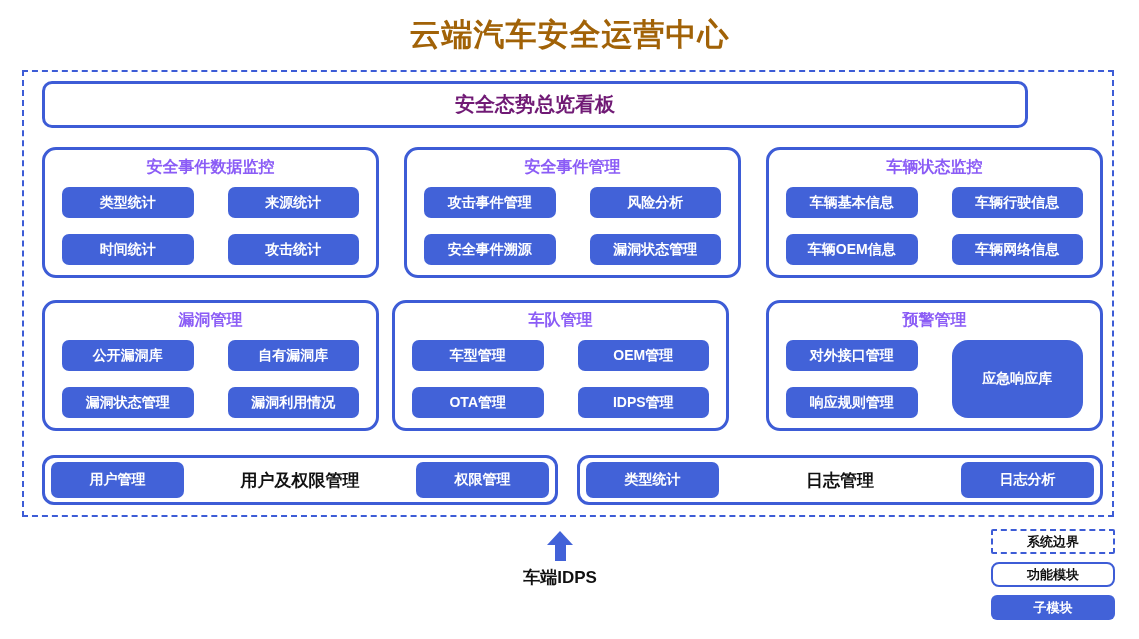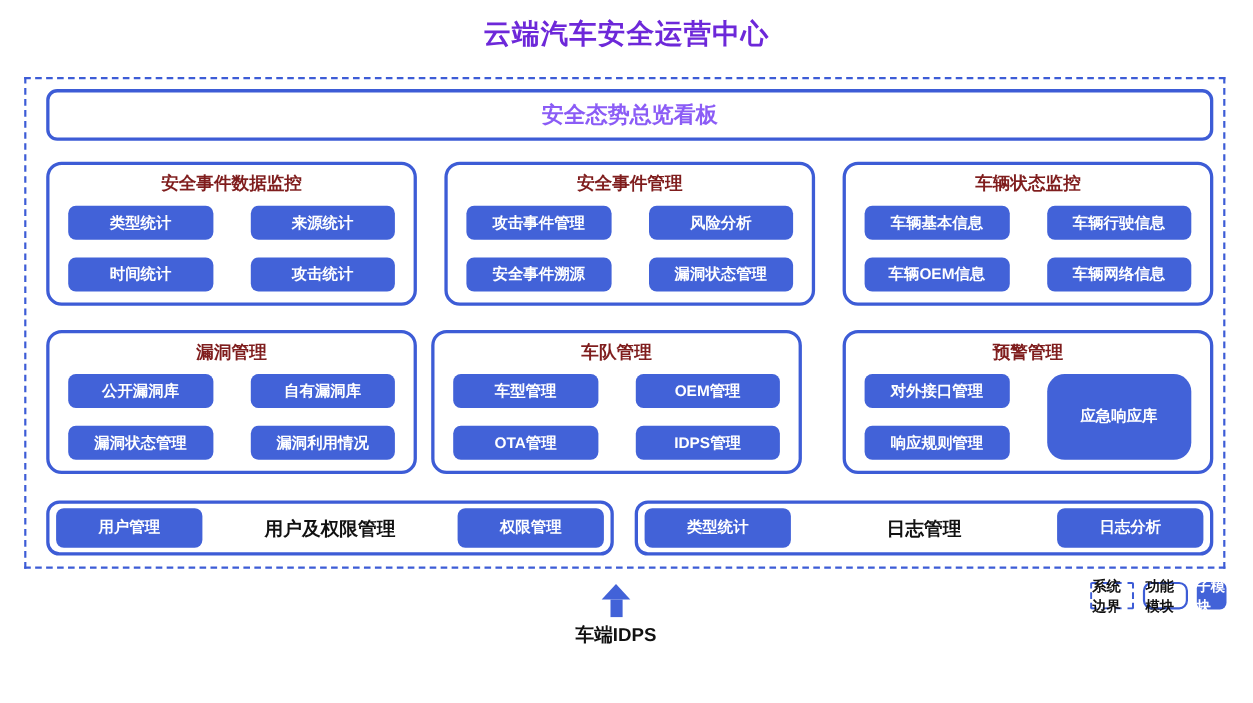--- a/index.html
+++ b/index.html
@@ -1,35 +1,35 @@
 <!DOCTYPE html>
 <html><head>
 <meta charset="utf-8">
 <style>
   * { margin:0; padding:0; box-sizing:border-box; }
   body { background:#ffffff; font-family:"Liberation Sans", sans-serif; }
   .canvas { position:relative; width:1139px; height:639px; background:#ffffff; overflow:hidden; }
 
   .main-title { position:absolute; top:14px; left:0; width:100%; text-align:center;
-    font-size:25px; font-weight:bold; color:#6d28d9; letter-spacing:1px; }
+    font-size:31px; font-weight:bold; color:#a16207; letter-spacing:1px; }
 
   .boundary { position:absolute; left:22px; top:70px; width:1092px; height:447px;
     border:2px dashed #3d5cd6; background:transparent; }
 
-  .banner { position:absolute; left:42px; top:81px; width:1061px; height:47px;
+  .banner { position:absolute; left:42px; top:81px; width:986px; height:47px;
     border:3px solid #3d5cd6; border-radius:10px; background:#ffffff;
     display:flex; align-items:center; justify-content:center;
-    font-size:20px; font-weight:bold; color:#8b5cf6; }
+    font-size:20px; font-weight:bold; color:#701a75; }
 
   .module { position:absolute; width:337px; height:131px; border:3px solid #3d5cd6;
     border-radius:14px; background:#ffffff; }
   .m0{left:42px;top:147px} .m1{left:404px;top:147px} .m2{left:766px;top:147px}
   .m3{left:42px;top:300px} .m4{left:392px;top:300px} .m5{left:766px;top:300px}
 
-  .module-title { text-align:center; font-size:16px; font-weight:bold; color:#7f1d1d; margin-top:7px; }
+  .module-title { text-align:center; font-size:16px; font-weight:bold; color:#8b5cf6; margin-top:7px; }
 
   .sub-grid { display:grid; grid-template-columns:1fr 1fr; column-gap:34px; row-gap:16px;
     padding:9px 17px 0 17px; }
   .sub { background:#4262d8; color:#ffffff; font-size:14px; font-weight:bold; height:31px;
     border-radius:7px; display:flex; align-items:center; justify-content:center; white-space:nowrap; }
   .warn .w-left1 { grid-column:1; grid-row:1; }
   .warn .w-left2 { grid-column:1; grid-row:2; }
   .warn .w-tall  { grid-column:2; grid-row:1 / 3; height:auto; border-radius:16px; }
 
   .wide { position:absolute; top:455px; height:50px; border:3px solid #3d5cd6; border-radius:12px;
@@ -42,21 +42,21 @@
   .arrow-up { position:absolute; left:547px; top:531px; width:26px; height:30px; }
   .arrow-up::before { content:""; display:block; margin:0 auto; width:0; height:0;
     border-left:13px solid transparent; border-right:13px solid transparent;
     border-bottom:14px solid #4262d8; }
   .arrow-up::after { content:""; display:block; margin:0 auto; width:11px; height:16px; background:#4262d8; }
 
   .external-label { position:absolute; left:500px; top:566px; width:120px; text-align:center;
     font-size:17px; font-weight:bold; color:#111111; }
 
   .legend { position:absolute; left:991px; top:529px; width:124px; display:flex;
-    flex-direction:row; gap:8px; }
+    flex-direction:column; gap:8px; }
   .legend-item { height:25px; display:flex; align-items:center; justify-content:center;
     font-size:13px; font-weight:bold; color:#111111; background:#ffffff; }
   .legend-item.dashed  { border:2px dashed #3d5cd6; border-radius:2px; }
   .legend-item.outline { border:2px solid #3d5cd6; border-radius:8px; }
   .legend-item.filled  { background:#4262d8; color:#ffffff; border-radius:6px; border:none; }
 </style>
 </head>
 <body>
 
 <div class="canvas">

